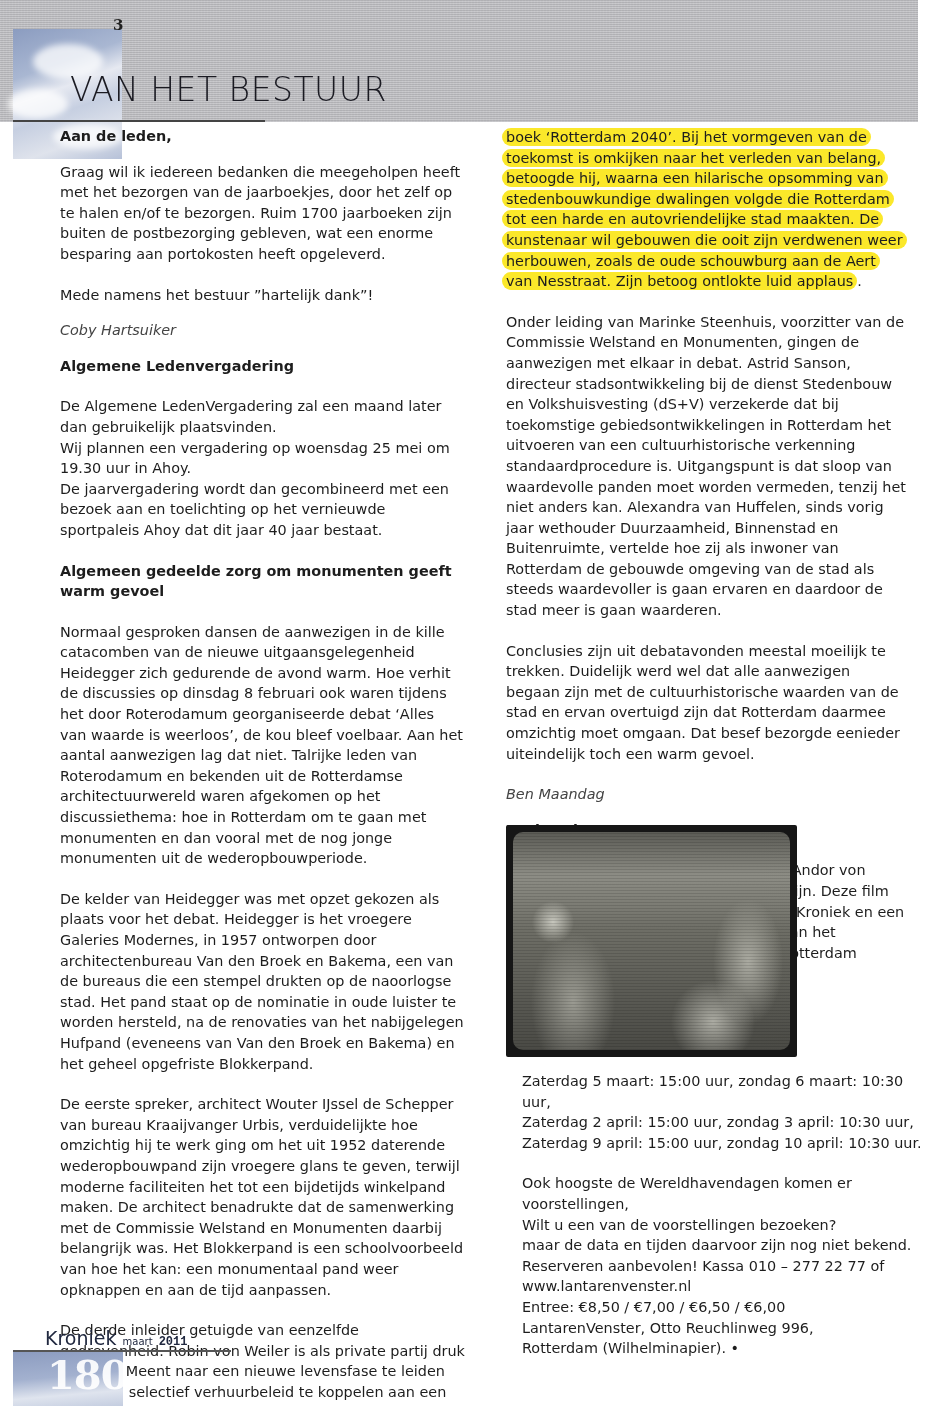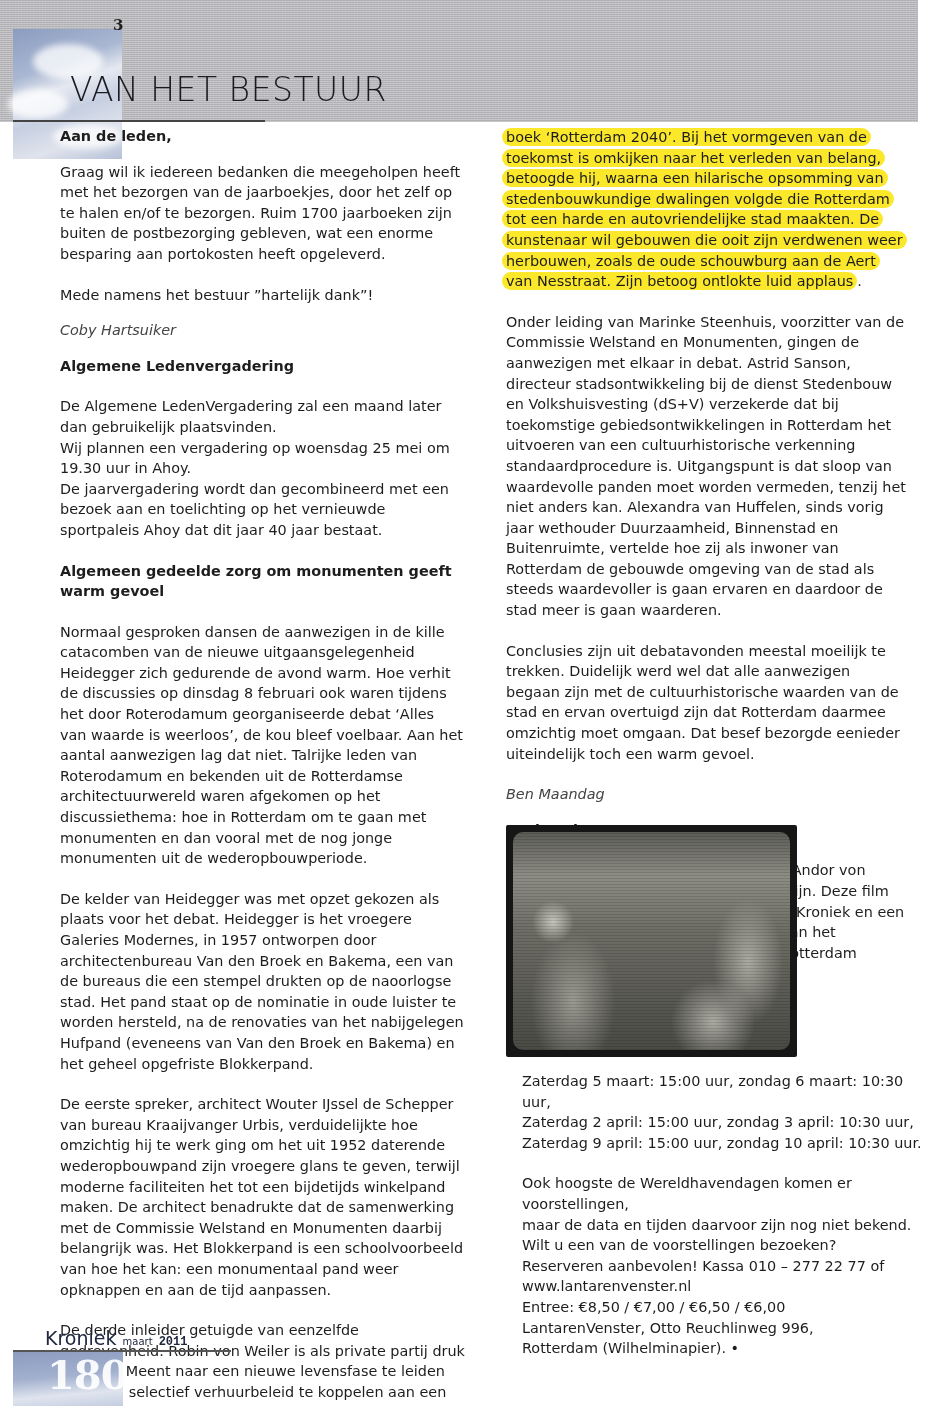--- a/index.html
+++ b/index.html
@@ -105,22 +105,22 @@
 <div class="photo" title="Still uit De stad die nooit rust (1928)">
   <div class="photo-inner"></div>
 </div>
 
 <div class="col" style="left:506px; top:1071px; width:400px;margin-left:16px;">
   <p>Zaterdag 5 maart: 15:00 uur, zondag 6 maart: 10:30 uur,</p>
   <p>Zaterdag 2 april: 15:00 uur, zondag 3 april: 10:30 uur,</p>
   <p>Zaterdag 9 april: 15:00 uur, zondag 10 april: 10:30 uur.</p>
   <div class="gap-m"></div>
   <p>Ook hoogste de Wereldhavendagen komen er voorstellingen,</p>
+  <p>Wilt u een van de voorstellingen bezoeken?</p>
   <p>maar de data en tijden daarvoor zijn nog niet bekend.</p>
-  <p>Wilt u een van de voorstellingen bezoeken?</p>
   <p>Reserveren aanbevolen! Kassa 010 – 277 22 77 of</p>
   <p>www.lantarenvenster.nl</p>
   <p>Entree: €8,50 / €7,00 / €6,50 / €6,00</p>
   <p>LantarenVenster, Otto Reuchlinweg 996,</p>
   <p>Rotterdam (Wilhelminapier). •</p>
 </div>
 
 <div class="footer-name">
   <span>Kroniek</span>
   <span class="month">maart</span>

